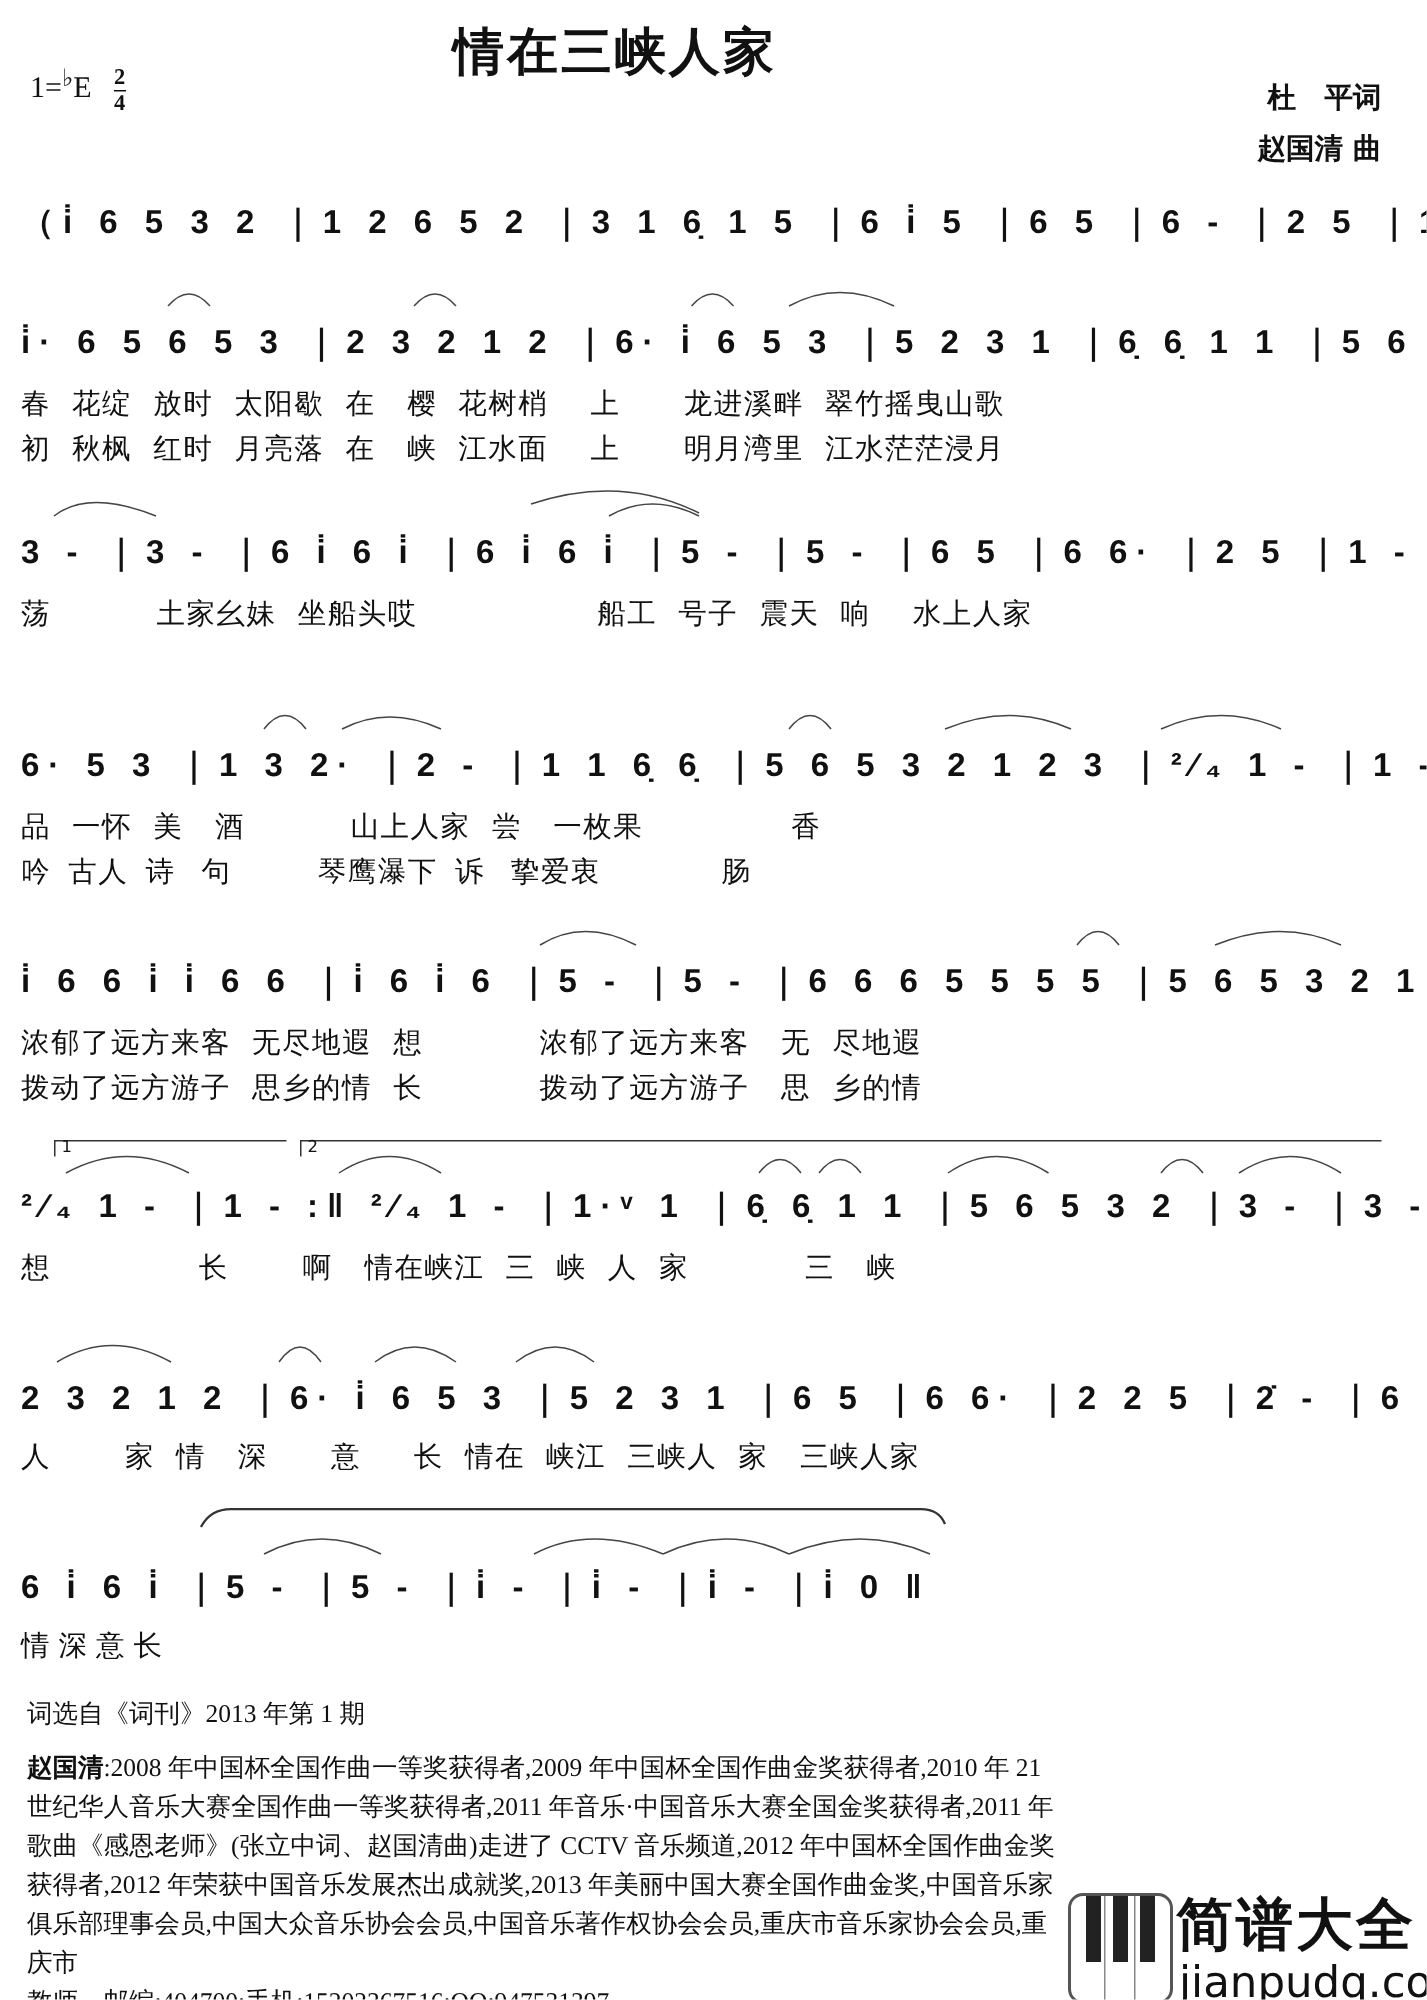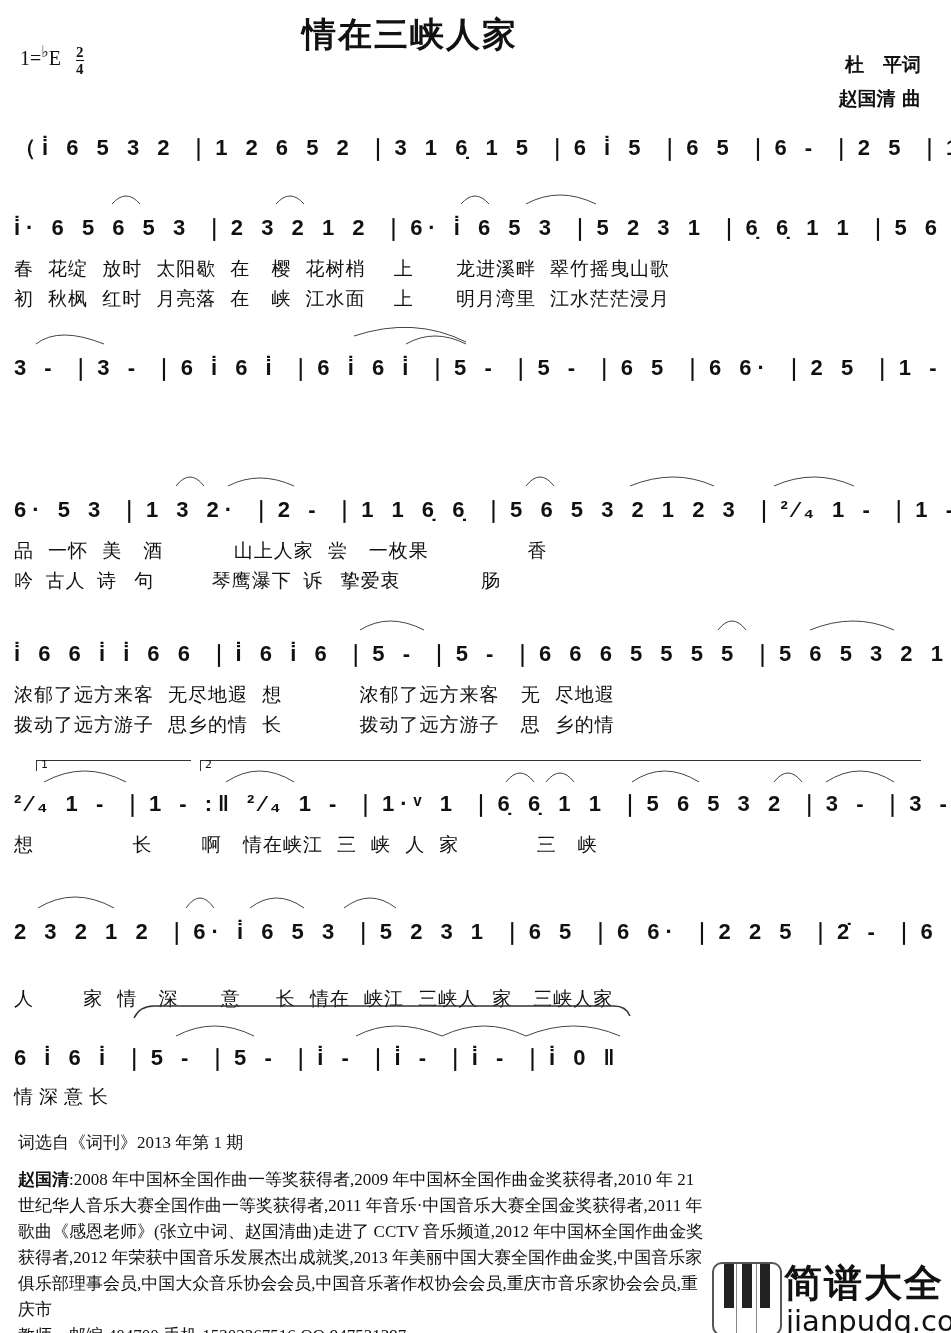--- a/index.html
+++ b/index.html
@@ -59,20 +59,21 @@
   <div class="lyric" style="top:78px;">初  秋枫  红时  月亮落  在   峡  江水面    上      明月湾里  江水茫茫浸月</div>
 </div>
 
 <div class="row" style="top:348px;">
   <svg class="abs" style="left:0;top:-26px;" width="920" height="28">
     <path d="M22 22 Q45 4 90 22" stroke="#444" fill="none"></path>
     <path d="M340 14 Q400 -6 452 20" stroke="#444" fill="none"></path>
     <path d="M392 22 Q420 6 452 22" stroke="#444" fill="none"></path>
   </svg>
   <div class="notes note-text">3 - ｜3 - ｜6 i̇ 6 i̇ ｜6 i̇ 6 i̇ ｜5 - ｜5 - ｜6 5 ｜6 6· ｜2 5 ｜1 - ｜i̇ i̇ 6 6 ｜</div>
+  <div class="lyric" style="top:48px;">荡          土家幺妹  坐船头哎                 船工  号子  震天  响    水上人家</div>
 </div>
 
 <div class="row" style="top:490px;">
   <svg class="abs" style="left:0;top:-24px;" width="920" height="26">
     <path d="M162 20 Q176 2 190 20" stroke="#444" fill="none"></path>
     <path d="M214 20 Q245 4 280 20" stroke="#444" fill="none"></path>
     <path d="M512 20 Q526 2 540 20" stroke="#444" fill="none"></path>
     <path d="M616 20 Q660 2 700 20" stroke="#444" fill="none"></path>
     <path d="M760 20 Q800 2 840 20" stroke="#444" fill="none"></path>
   </svg>
@@ -109,21 +110,21 @@
 </div>
 
 <div class="row" style="top:912px;">
   <svg class="abs" style="left:0;top:-24px;" width="920" height="26">
     <path d="M24 20 Q60 -2 100 20" stroke="#444" fill="none"></path>
     <path d="M172 20 Q186 0 200 20" stroke="#444" fill="none"></path>
     <path d="M236 20 Q262 0 290 20" stroke="#444" fill="none"></path>
     <path d="M330 20 Q356 0 382 20" stroke="#444" fill="none"></path>
   </svg>
   <div class="notes note-text">2 3 2 1 2 ｜6· i̇ 6 5 3 ｜5 2 3 1 ｜6 5 ｜6 6· ｜2 2 5 ｜2̇ - ｜6 i̇ 6 i̇ ｜</div>
-  <div class="lyric" style="top:46px;margin-top:28px;">人       家  情   深      意     长  情在  峡江  三峡人  家   三峡人家</div>
+  <div class="lyric" style="top:46px;">人       家  情   深      意     长  情在  峡江  三峡人  家   三峡人家</div>
 </div>
 
 <div class="row" style="top:1038px;">
   <svg class="abs" style="left:0;top:-36px;" width="720" height="40">
     <path d="M120 16 Q126 4 140 4 L600 4 Q612 4 616 14" stroke="#333" stroke-width="1.5" fill="none"></path>
     <path d="M162 34 Q200 14 240 34" stroke="#444" fill="none"></path>
     <path d="M342 34 Q380 14 428 34" stroke="#444" fill="none"></path>
     <path d="M428 34 Q470 14 512 34" stroke="#444" fill="none"></path>
     <path d="M512 34 Q560 14 606 34" stroke="#444" fill="none"></path>
   </svg>

